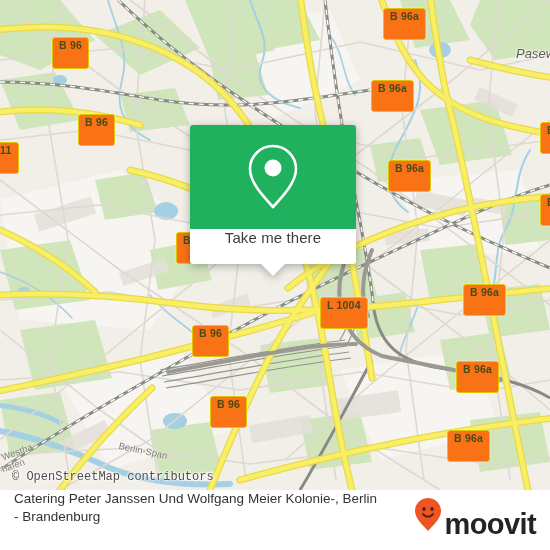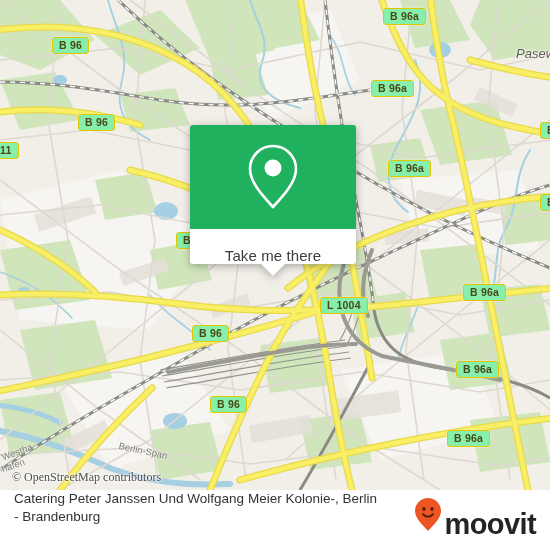--- a/index.html
+++ b/index.html
@@ -25,28 +25,28 @@
     width: 550px; height: 490px;
     background: #f2efe9;
     overflow: hidden;
   }
 
   .map-svg { position: absolute; left: 0; top: 0; }
 
   
   .shield {
     position: absolute;
-    background: #86efac;
+    background: #f97316;
     border: 1.5px solid #e0c700;
     border-radius: 3px;
     color: #4a4a16;
     font-size: 10.5px;
     font-weight: bold;
     letter-spacing: .2px;
-    padding: 2px 6px 2px 6px;
+    padding: 2px 6px 17px 6px;
     line-height: 1;
     white-space: nowrap;
     font-family: "Liberation Sans", sans-serif;
     box-shadow: 0 0 0 .5px rgba(255,255,255,.35);
   }
 
   .place-label {
     position: absolute;
     font-style: italic;
     font-size: 13px;
@@ -78,21 +78,21 @@
     border-radius: 3px 3px 0 0;
     display: flex;
     align-items: center;
     justify-content: center;
   }
   #callout-bottom {
     height: 35px;
     background: #ffffff;
     border-radius: 0 0 3px 3px;
     display: flex;
-    align-items: flex-end;
+    align-items: flex-start;
     justify-content: center;
     position: relative;
   }
   #callout-label {
     font-size: 15px;
     color: #3d3d3d;
     font-family: "Liberation Sans", sans-serif;
     letter-spacing: .1px;
   }
   #callout-pointer {
@@ -105,21 +105,21 @@
     border-right: 13px solid transparent;
     border-top: 13px solid #ffffff;
   }
 
   
   #attribution {
     position: absolute;
     left: 12px; top: 470px;
     font-size: 12px;
     color: #4d4d4d;
-    font-family: Liberation Serif, serif;
+    font-family: Liberation Mono, monospace;
     text-shadow: 0 0 3px #fff, 0 0 3px #fff, 0 0 2px #fff;
     white-space: nowrap;
   }
 
   
   #footer {
     position: absolute;
     left: 0; top: 490px;
     width: 550px; height: 72px;
     background: rgba(255,255,255,.93);

